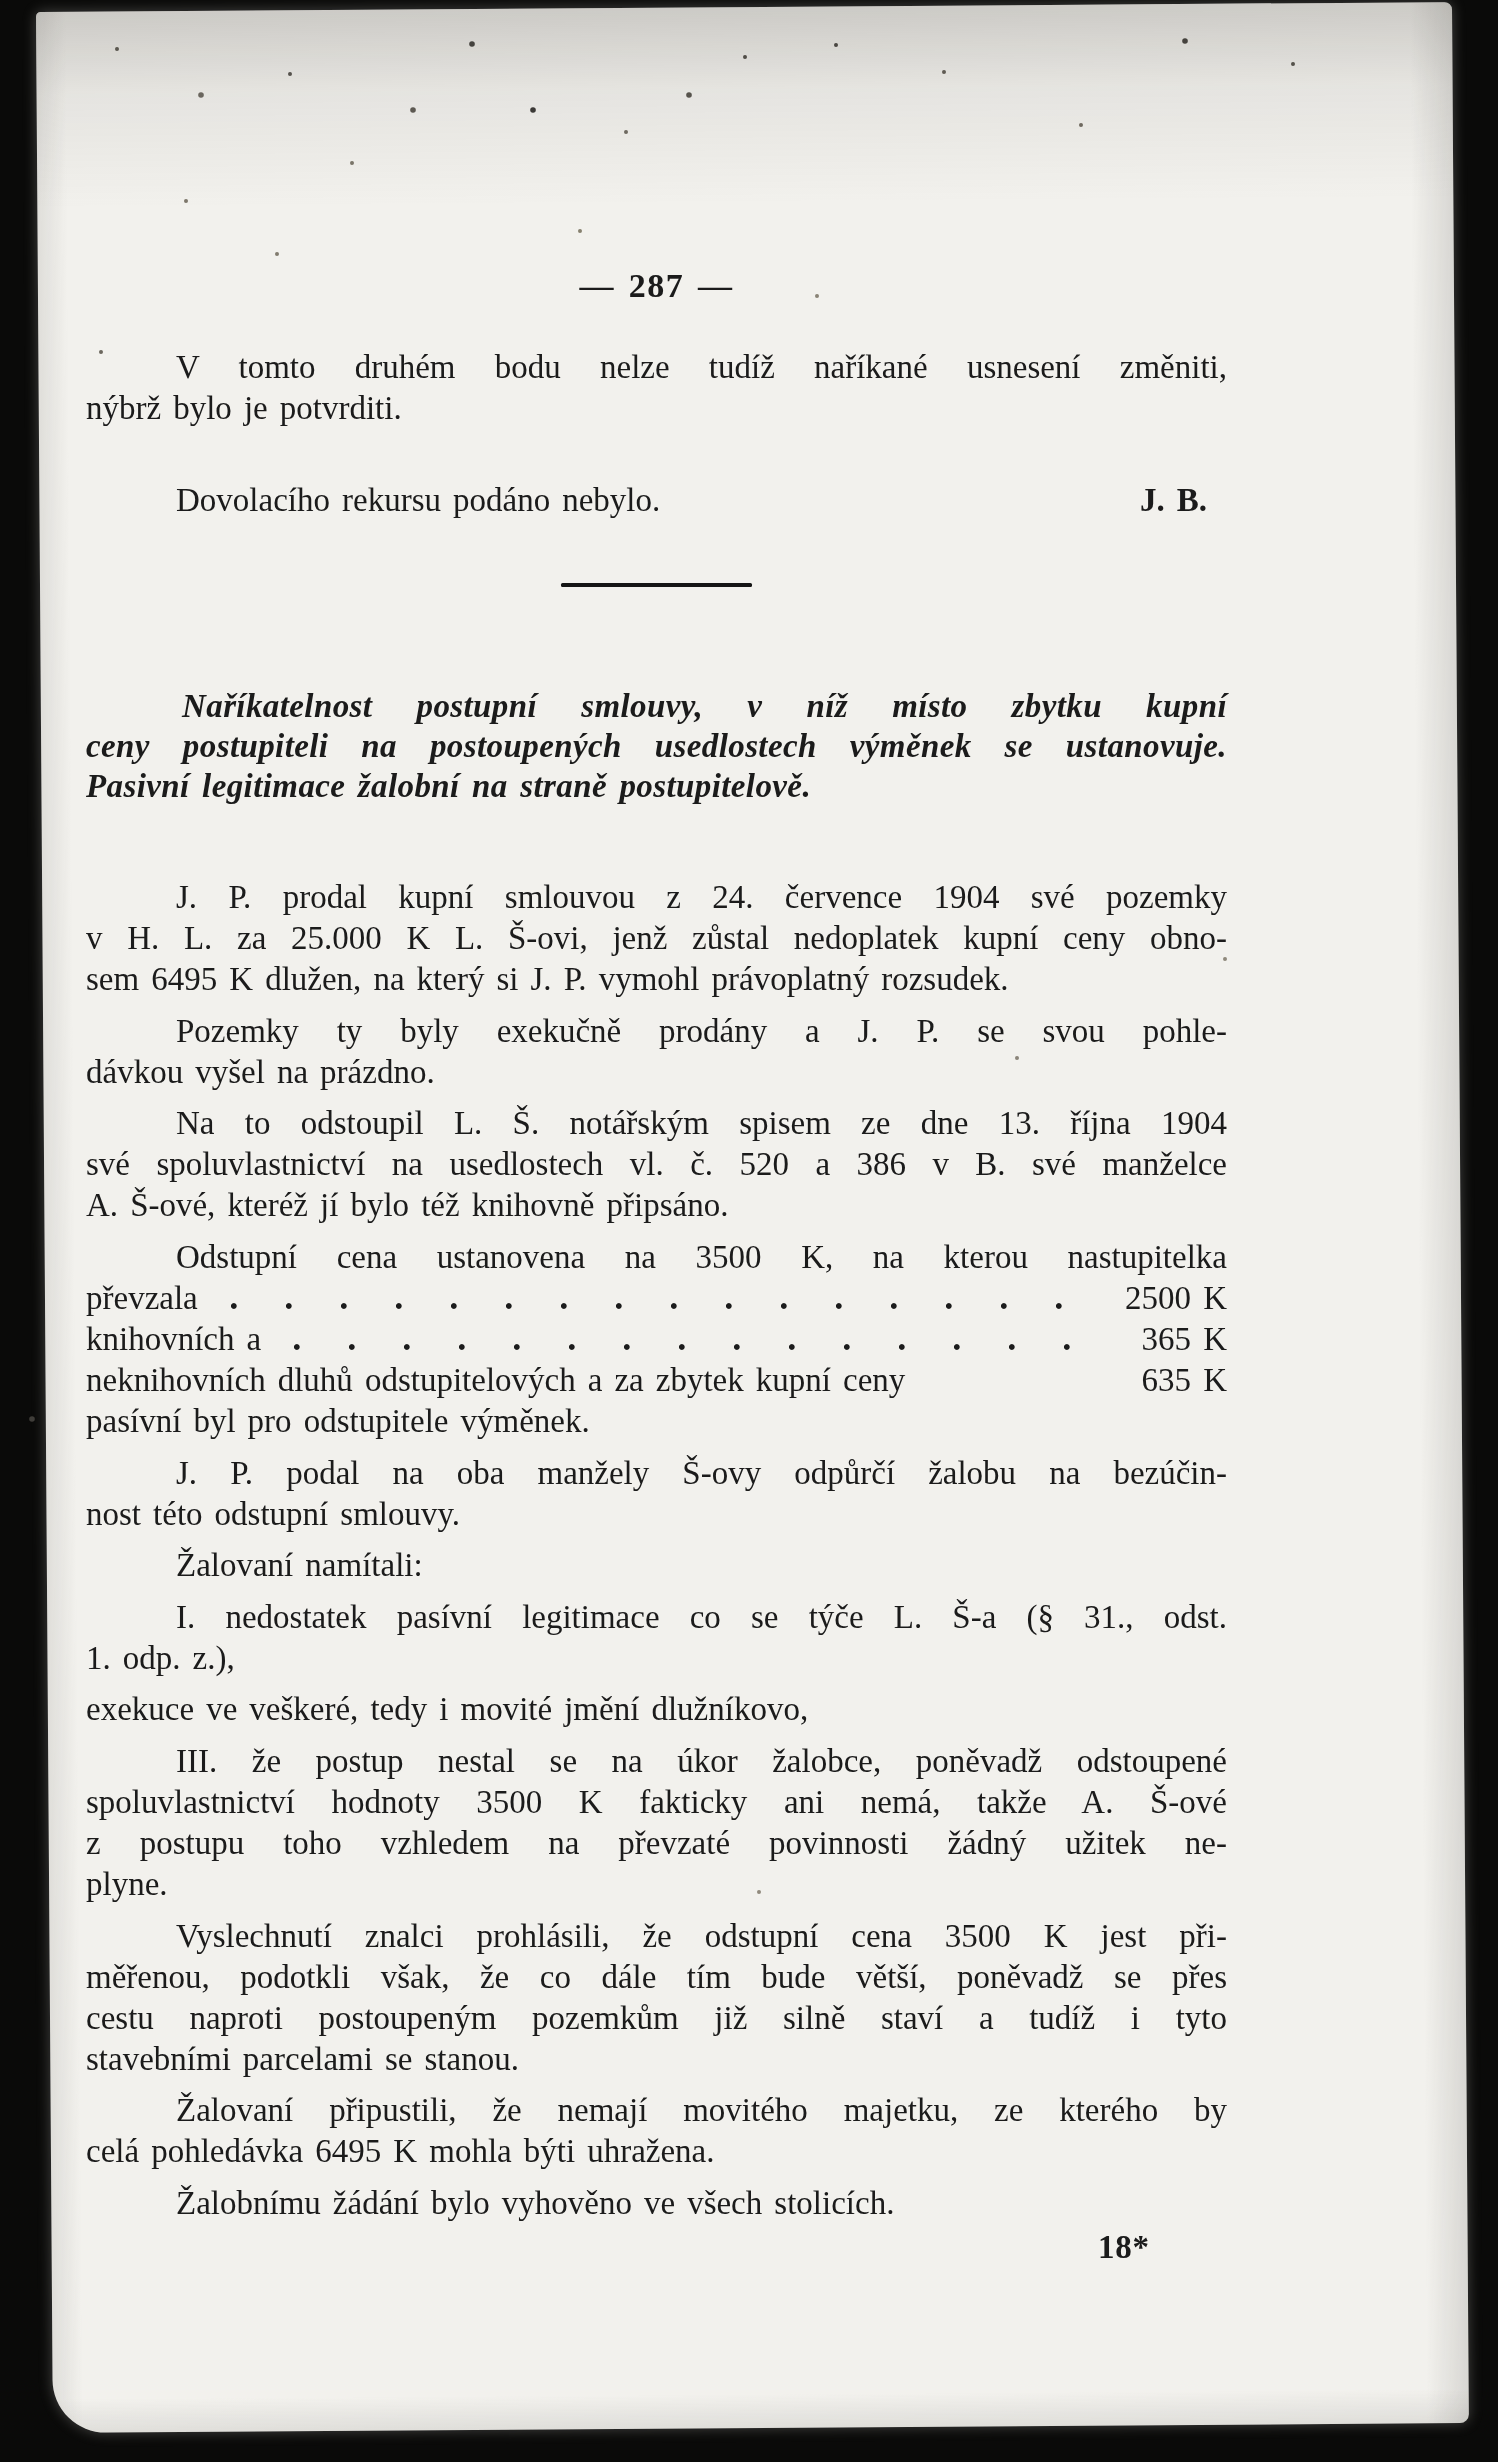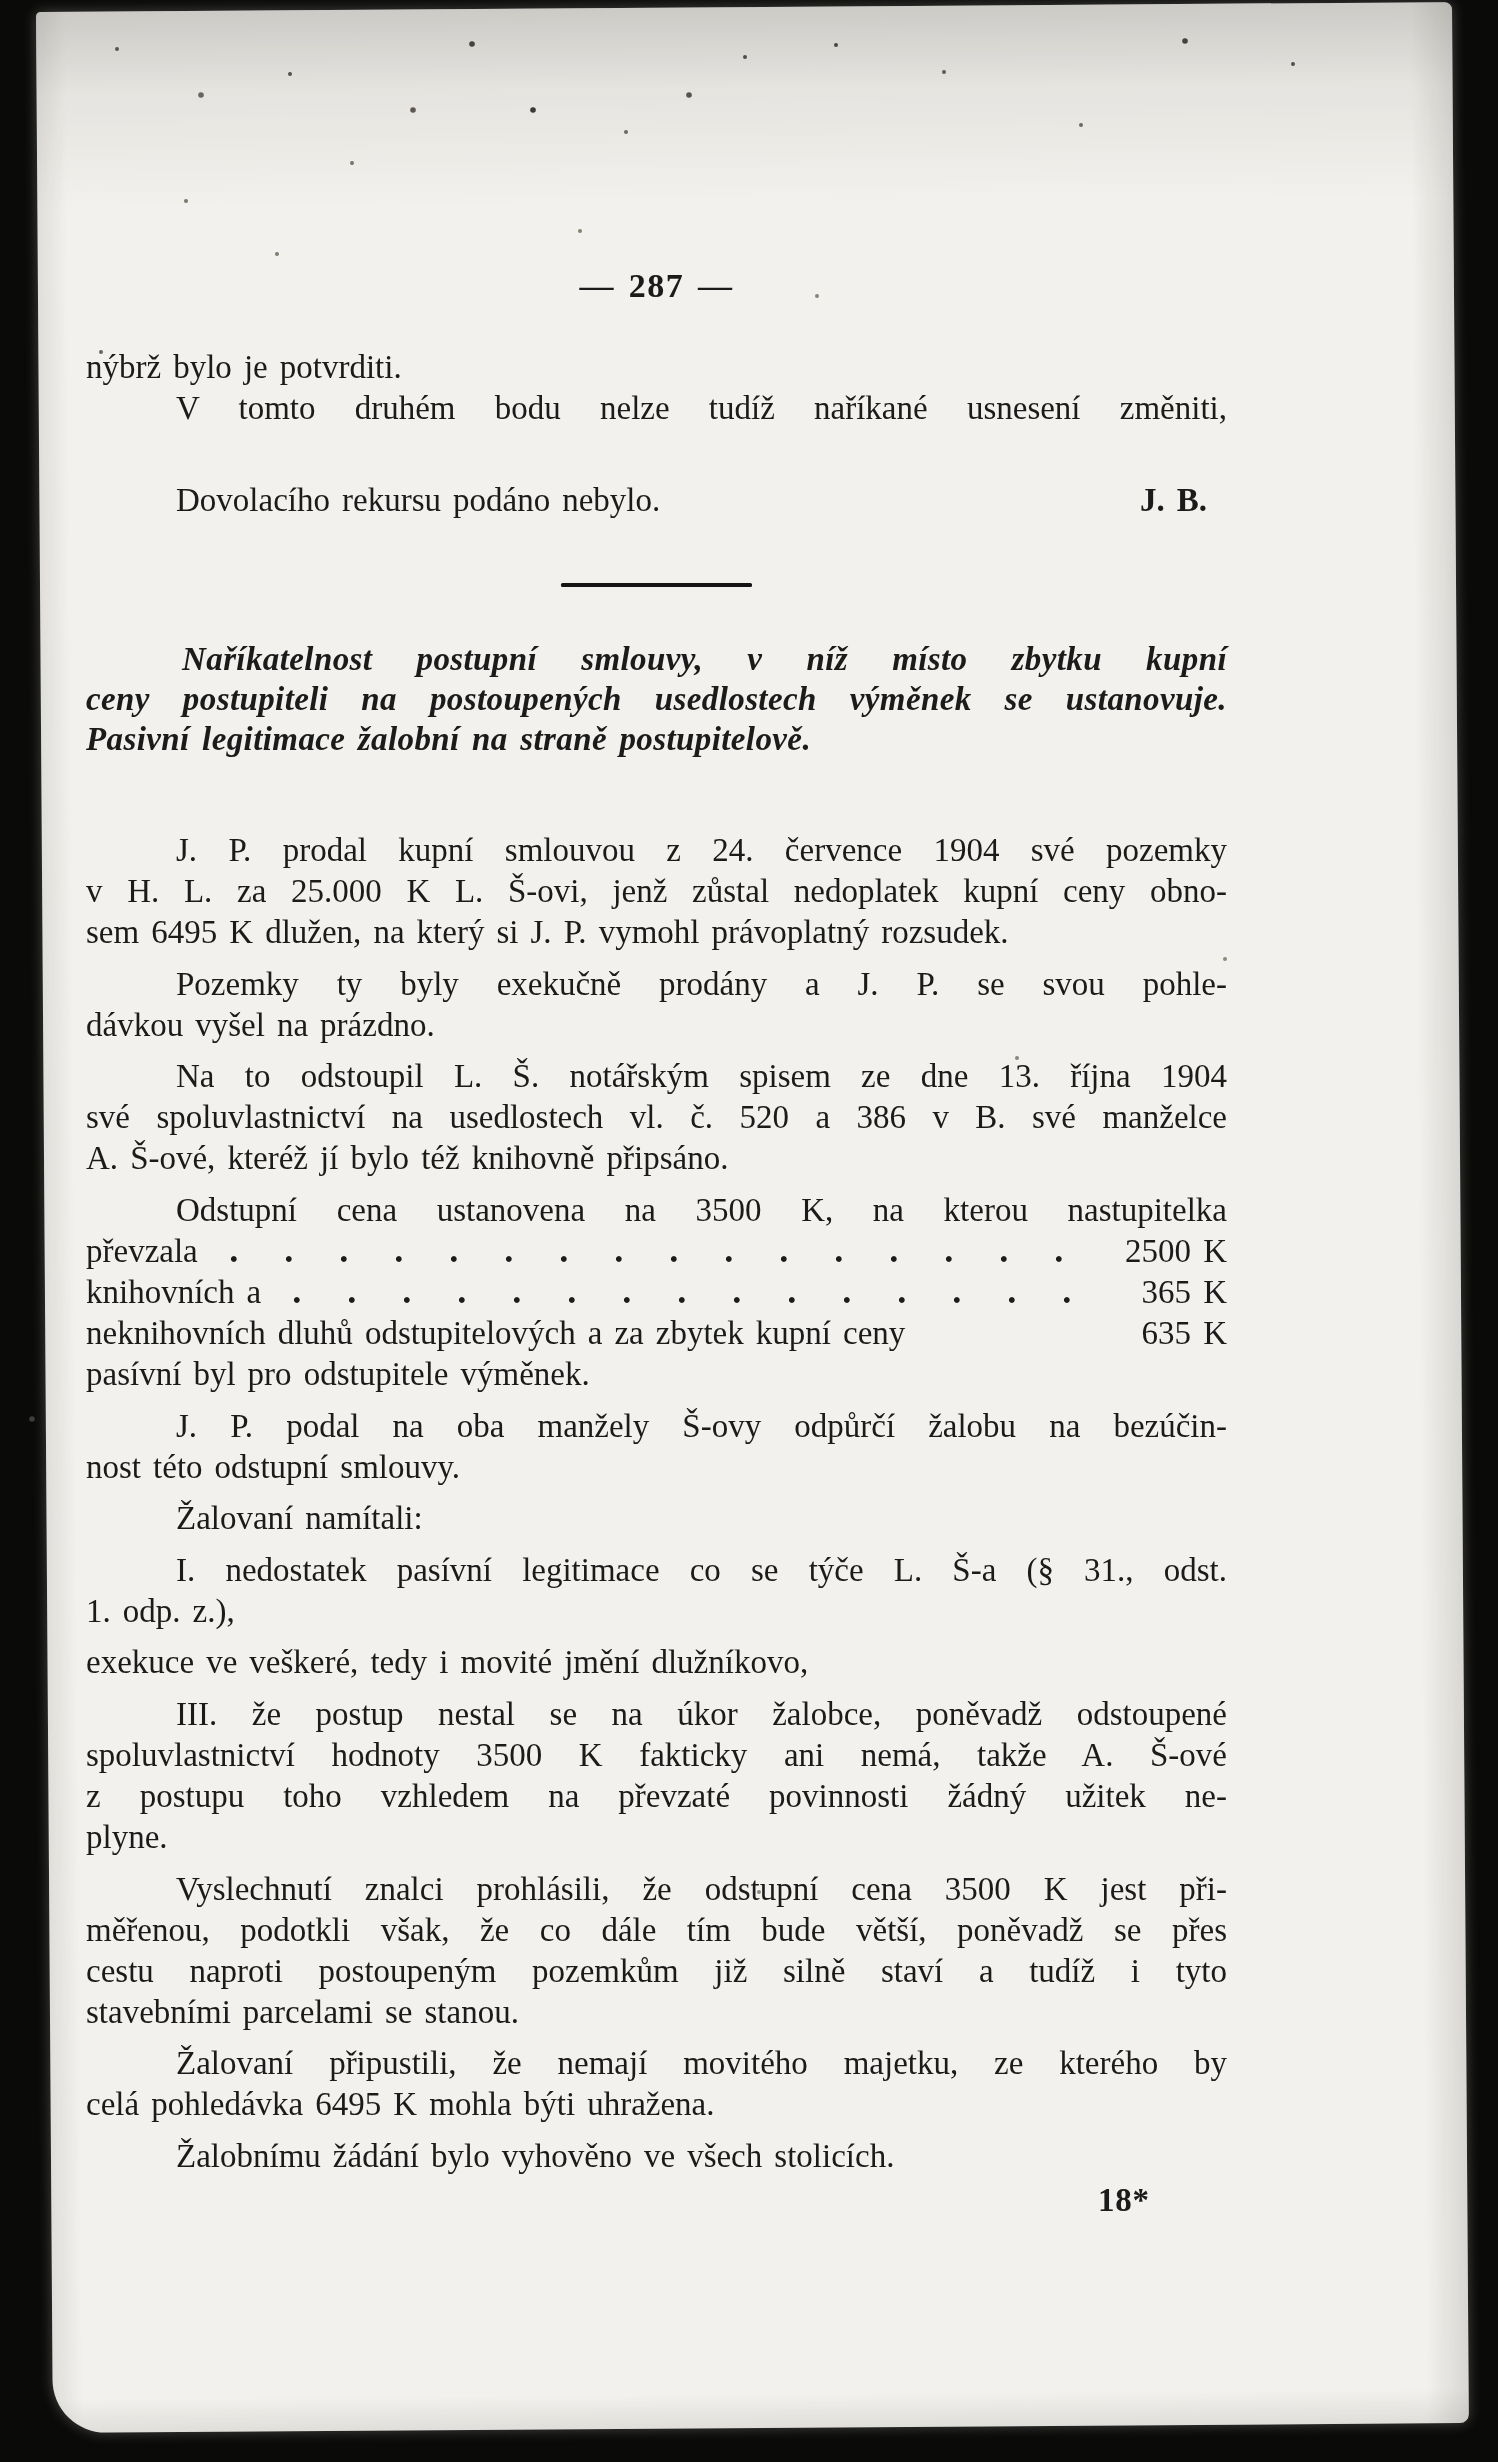--- a/index.html
+++ b/index.html
@@ -51,21 +51,21 @@
   .p1{margin-top:42px;}
   .sigrow{display:flex;align-items:baseline;margin-top:10.6px;}
   .sigrow .lft{text-indent:90px;margin-top:40px;}
   .sigrow .spacer{flex:1;}
   .sigrow .rgt{padding-right:20px;font-weight:bold;}
   .rule{
     margin:62px auto 0 auto;width:191px;height:4.6px;background:#151515;
     border-radius:1.5px;
   }
   .headnote{
-    margin-top:52px;font-style:italic;font-weight:600;line-height:40px;
+    margin-top:99px;font-style:italic;font-weight:600;line-height:40px;
     letter-spacing:0.4px;
   }
   .headnote .ind{text-indent:96px;}
   .psale{margin-top:71px;}
   .row{display:flex;align-items:flex-start;line-height:41px;}
   .row .dots{
     flex:1;align-self:stretch;margin:0 42px 0 32px;
     background-image:radial-gradient(circle at 3.8px 28px, #1c1c1c 2.4px, rgba(0,0,0,0) 3.3px);
     background-size:55px 41px;background-repeat:repeat-x;
   }
@@ -79,22 +79,22 @@
 <body>
 
 <div class="paper"></div>
 <div class="speckles"></div>
 
 <div class="content">
 
   <div class="pageno">— 287 —</div>
 
   <div class="para p1">
+    <span class="ln just ind">V tomto druhém bodu nelze tudíž naříkané usnesení změniti,</span>
     <span class="ln">nýbrž bylo je potvrditi.</span>
-    <span class="ln just ind">V tomto druhém bodu nelze tudíž naříkané usnesení změniti,</span>
   </div>
 
   <div class="sigrow">
     <span class="lft">Dovolacího rekursu podáno nebylo.</span>
     <span class="spacer"></span>
     <span class="rgt">J. B.</span>
   </div>
 
   <div class="rule"></div>
 

